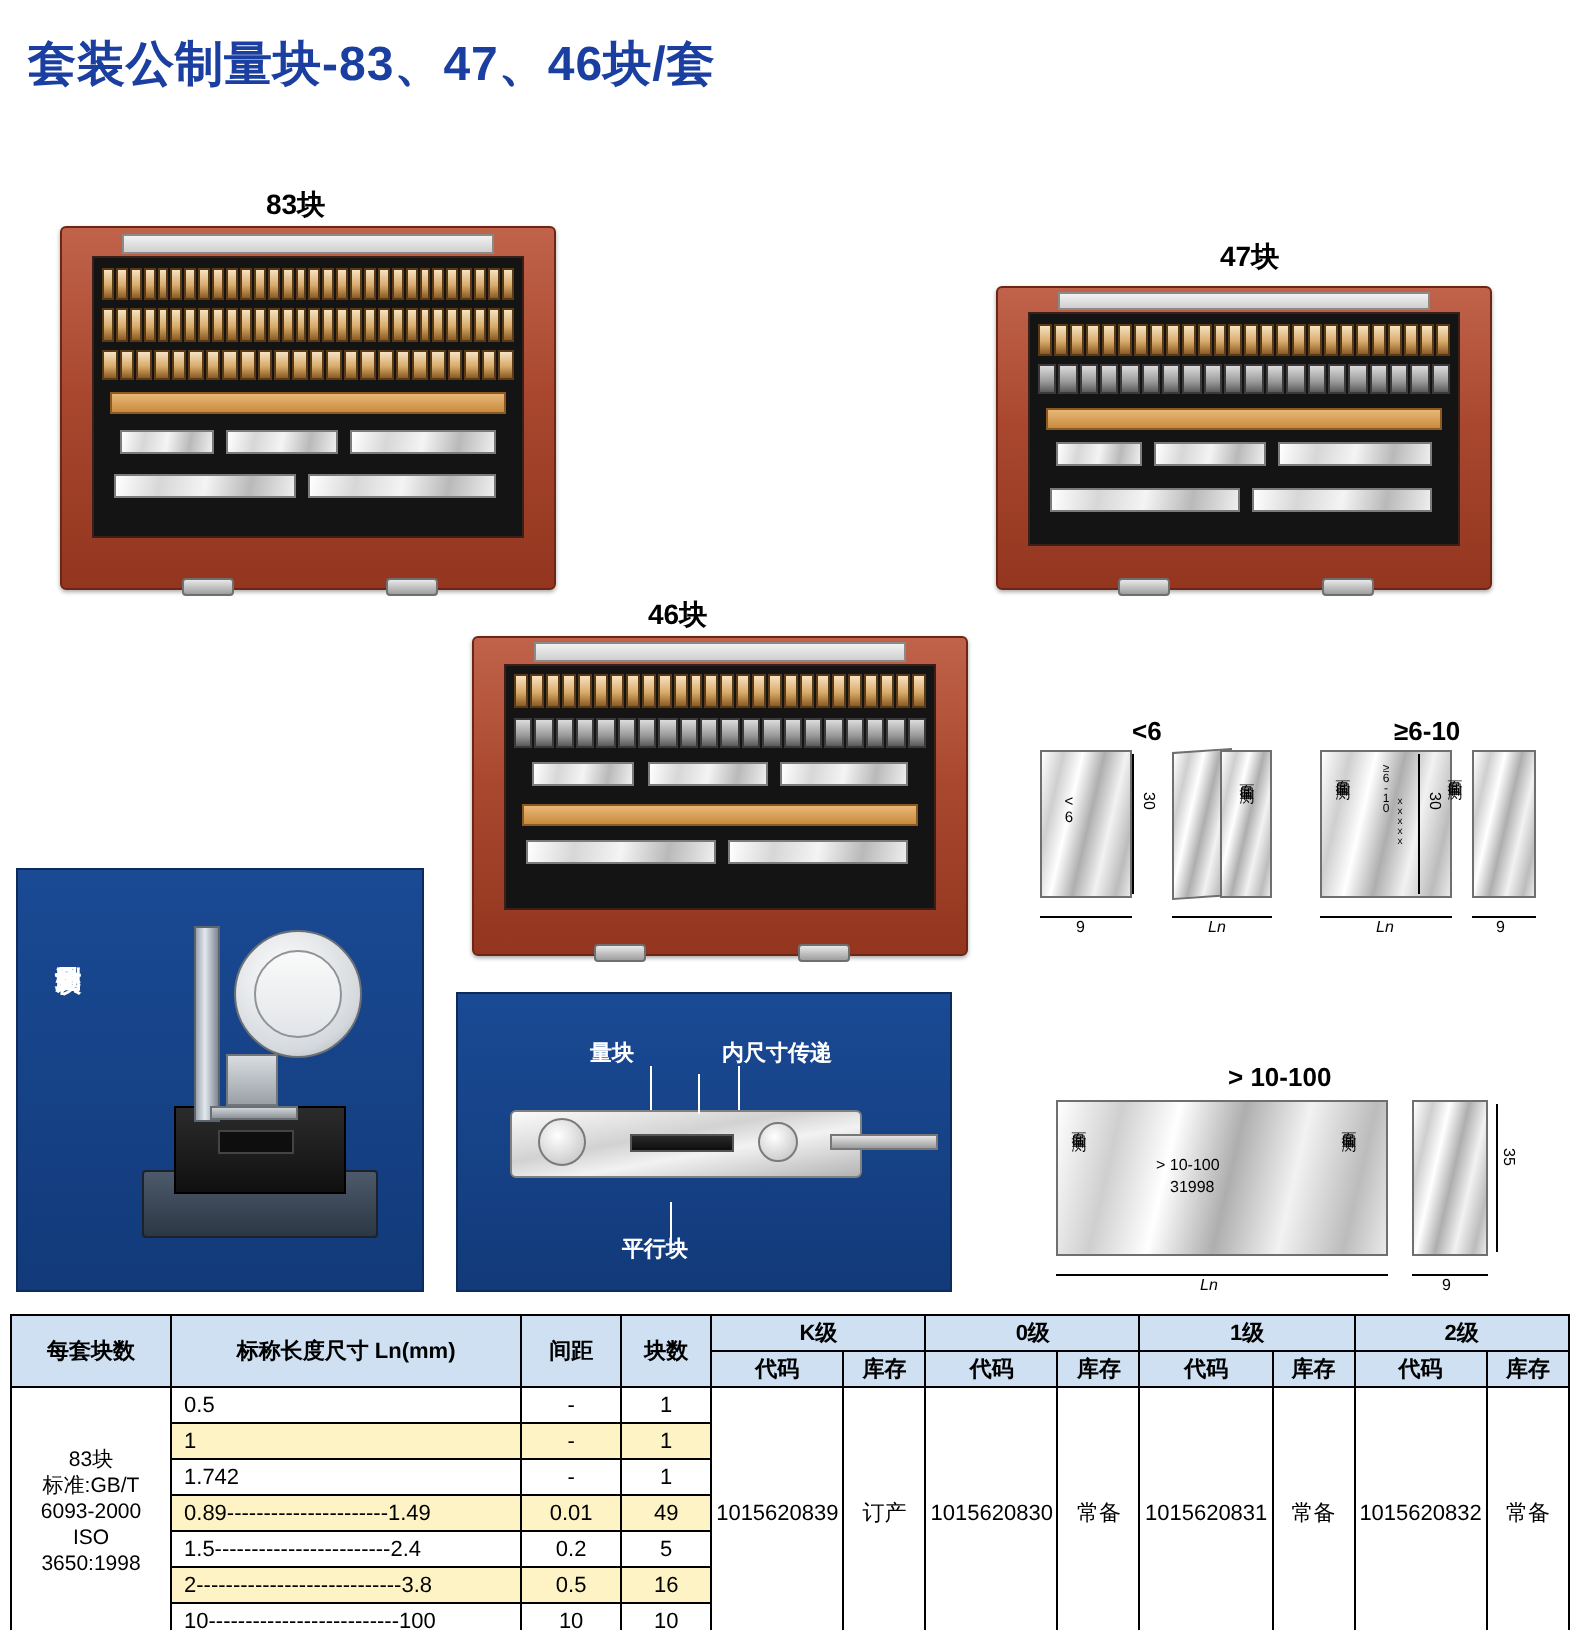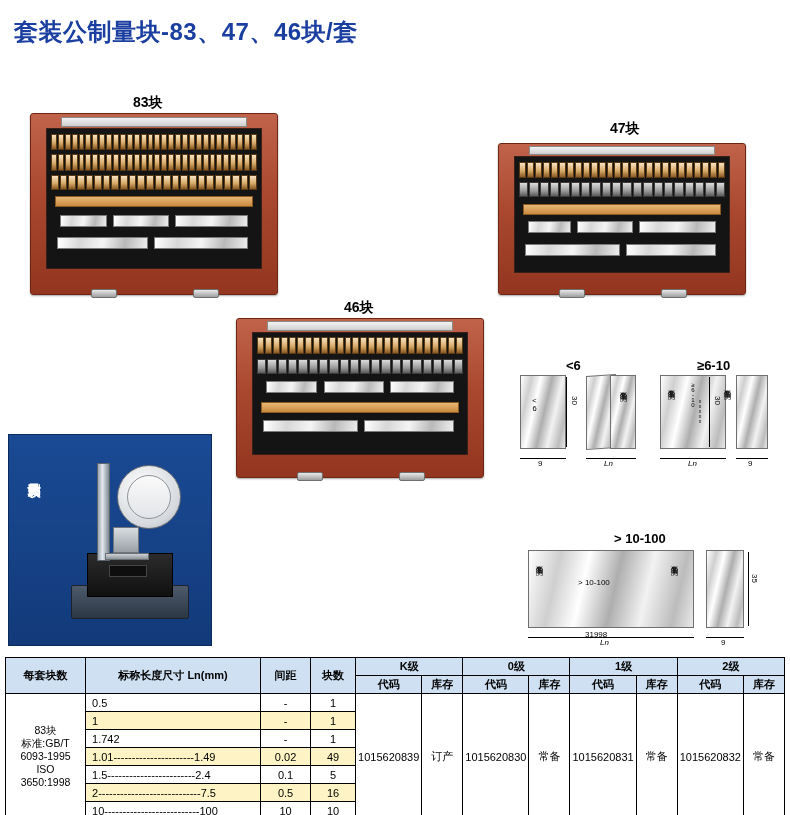--- a/index.html
+++ b/index.html
@@ -294,21 +294,21 @@
       <div class="slab" style="left:6%; top:56%; width:20%;"></div>
       <div class="slab" style="left:29%; top:56%; width:26%;"></div>
       <div class="slab" style="left:58%; top:56%; width:36%;"></div>
       <div class="slab" style="left:5%; top:76%; width:44%;"></div>
       <div class="slab" style="left:52%; top:76%; width:42%;"></div>
     </div>
     <div class="hinge" style="left:60px;"></div>
     <div class="hinge" style="left:162px;"></div>
   </div>
 
-  <div class="boxcap" style="left:344px; top:299px;">46块</div>
+  <div class="boxcap" style="left:324px; top:299px;">46块</div>
   <div class="case" style="left:236px; top:318px; width:248px; height:160px;">
     <div class="lidbar"></div>
     <div class="inner">
       <div class="pins" style="top:4%; height:14%;">
         <i></i>
           <i></i>
           <i></i>
           <i></i>
           <i></i>
           <i></i>
@@ -371,20 +371,34 @@
     <div class="gran-base" style="left:62px; top:150px; width:118px; height:34px; border-radius:2px;"></div>
     <div class="stand-base" style="left:78px; top:118px; width:86px; height:44px;"></div>
     <div style="position:absolute; left:100px; top:130px; width:38px; height:12px; background:#0e0e0e; border:1px solid #444;"></div>
     <div class="column" style="left:88px; top:28px; width:13px; height:98px;"></div>
     <div class="dial" style="left:108px; top:30px; width:64px; height:64px;"></div>
     <div style="position:absolute; left:118px; top:40px; width:44px; height:44px; border-radius:50%; border:1px solid #8e949a; background:linear-gradient(180deg,#fafafa,#e2e5e8);"></div>
     <div style="position:absolute; left:104px; top:92px; width:26px; height:26px; background:linear-gradient(180deg,#d9dde1,#9aa0a6); border:1px solid #6f757b;"></div>
     <div style="position:absolute; left:96px; top:118px; width:44px; height:7px; background:linear-gradient(180deg,#cfd3d7,#8e949a); border:1px solid #6a6f74;"></div>
   </div>
 
+  <div class="photo" style="left:228px; top:496px; width:248px; height:150px;">
+    <div class="cal-callout" style="left:66px; top:22px;">量块</div>
+    <div class="cal-callout" style="left:132px; top:22px;">内尺寸传递</div>
+    <div class="cal-callout" style="left:82px; top:120px;">平行块</div>
+    <div class="cal-line" style="left:96px; top:36px; width:1px; height:22px;"></div>
+    <div class="cal-line" style="left:140px; top:36px; width:1px; height:22px;"></div>
+    <div class="cal-line" style="left:106px; top:104px; width:1px; height:18px;"></div>
+    <div class="caliper-body" style="left:26px; top:58px; width:176px; height:34px;"></div>
+    <div style="position:absolute; left:40px; top:62px; width:24px; height:24px; border-radius:50%; background:radial-gradient(circle at 40% 35%,#ffffff,#bdbdbd); border:1px solid #7a7a7a;"></div>
+    <div style="position:absolute; left:150px; top:64px; width:20px; height:20px; border-radius:50%; background:radial-gradient(circle at 40% 35%,#ffffff,#bdbdbd); border:1px solid #7a7a7a;"></div>
+    <div style="position:absolute; left:86px; top:70px; width:52px; height:9px; background:linear-gradient(180deg,#2a2a2a,#0d0d0d); border:1px solid #555;"></div>
+    <div style="position:absolute; left:186px; top:70px; width:54px; height:8px; background:linear-gradient(180deg,#e6e6e6,#9c9c9c); border:1px solid #777;"></div>
+    <div style="position:absolute; left:120px; top:40px; width:1px; height:20px; background:#fff;"></div>
+  </div>
 
   <div class="dw-title" style="left:566px; top:358px;">&lt;6</div>
   <div class="blk" style="left:520px; top:375px; width:46px; height:74px;"></div>
   <div class="facetxt" style="left:530px; top:396px;">&lt;6</div>
   <div class="dimtxt v" style="left:570px; top:396px;">30</div>
   <div class="dimline" style="left:566px; top:377px; width:1px; height:70px;"></div>
   <div class="facetxt" style="left:591px; top:388px;">测量面</div>
   <div class="blk" style="left:586px; top:375px; width:30px; height:74px; transform:skewY(-4deg);"></div>
   <div class="blk" style="left:610px; top:375px; width:26px; height:74px;"></div>
   <div class="facetxt" style="left:618px; top:388px;">测量面</div>
@@ -404,21 +418,21 @@
   <div class="blk" style="left:736px; top:375px; width:32px; height:74px;"></div>
   <div class="dimline" style="left:660px; top:458px; width:66px; height:1px;"></div>
   <div class="dimtxt" style="left:688px; top:459px; font-style:italic;">Ln</div>
   <div class="dimline" style="left:736px; top:458px; width:32px; height:1px;"></div>
   <div class="dimtxt" style="left:748px; top:459px;">9</div>
 
   <div class="dw-title" style="left:614px; top:531px;">&gt; 10-100</div>
   <div class="blk" style="left:528px; top:550px; width:166px; height:78px;"></div>
   <div class="facetxt" style="left:534px; top:562px;">测量面</div>
   <div class="dimtxt" style="left:578px; top:578px;">&gt; 10-100</div>
-  <div class="dimtxt" style="left:585px; top:589px;margin-top:41px;">31998</div>
+  <div class="dimtxt" style="left:585px; top:589px;">31998</div>
   <div class="facetxt" style="left:669px; top:562px;">测量面</div>
   <div class="dimline" style="left:528px; top:637px; width:166px; height:1px;"></div>
   <div class="dimtxt" style="left:600px; top:638px; font-style:italic;">Ln</div>
   <div class="blk" style="left:706px; top:550px; width:38px; height:78px;"></div>
   <div class="dimline" style="left:748px; top:552px; width:1px; height:74px;"></div>
   <div class="dimtxt v" style="left:750px; top:574px;">35</div>
   <div class="dimline" style="left:706px; top:637px; width:38px; height:1px;"></div>
   <div class="dimtxt" style="left:721px; top:638px;">9</div>
 
   <table class="spec">
@@ -455,21 +469,21 @@
       <th>代码</th>
       <th>库存</th>
       <th>代码</th>
       <th>库存</th>
     </tr>
 
     <tr>
       <td rowspan="7" style="line-height:1.25; font-size:10.5px;">
         <div>83块</div>
         <div>标准:GB/T</div>
-        <div>6093-1995</div>
+        <div>6093-2000</div>
         <div>ISO</div>
         <div>3650:1998</div>
       </td>
       <td class="lcell">0.5</td>
       <td>-</td>
       <td>1</td>
       <td rowspan="7" class="nowrap">1015620839</td>
       <td rowspan="7">订产</td>
       <td rowspan="7" class="nowrap">1015620830</td>
       <td rowspan="7">常备</td>
@@ -482,31 +496,31 @@
       <td class="lcell hl-yellow">1</td>
       <td class="hl-yellow">-</td>
       <td class="hl-yellow">1</td>
     </tr>
     <tr>
       <td class="lcell">1.742</td>
       <td>-</td>
       <td>1</td>
     </tr>
     <tr>
-      <td class="lcell hl-yellow">1.01----------------------1.49</td>
-      <td class="hl-yellow">0.02</td>
+      <td class="lcell hl-yellow">0.89----------------------1.49</td>
+      <td class="hl-yellow">0.01</td>
       <td class="hl-yellow">49</td>
     </tr>
     <tr>
       <td class="lcell">1.5------------------------2.4</td>
-      <td>0.1</td>
+      <td>0.2</td>
       <td>5</td>
     </tr>
     <tr>
-      <td class="lcell hl-yellow">2----------------------------7.5</td>
+      <td class="lcell hl-yellow">2----------------------------3.8</td>
       <td class="hl-yellow">0.5</td>
       <td class="hl-yellow">16</td>
     </tr>
     <tr>
       <td class="lcell">10--------------------------100</td>
       <td>10</td>
       <td>10</td>
     </tr>
   </tbody>
     </table>

